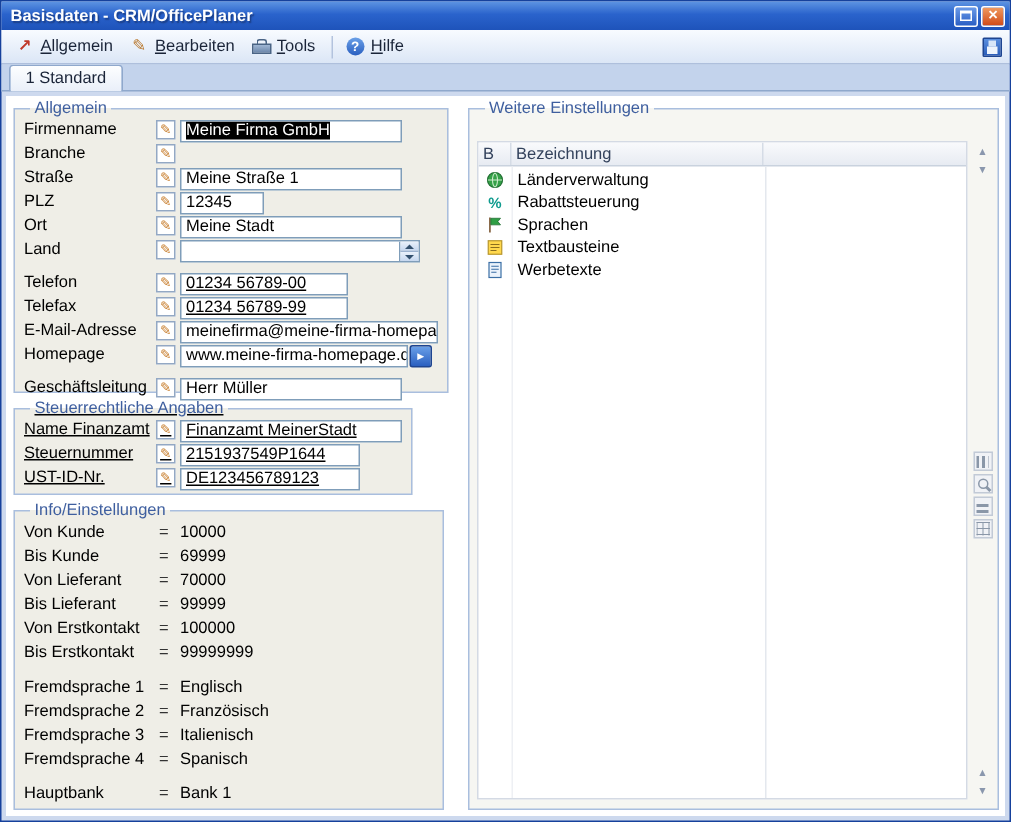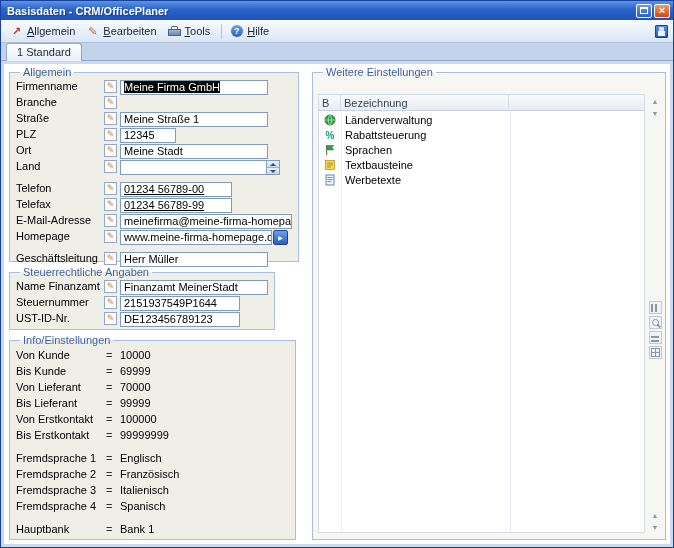--- a/index.html
+++ b/index.html
@@ -51,21 +51,21 @@
     border-bottom: 1px solid #8fa8cc; padding-left: 5px; display: flex; align-items: flex-end; }
   .tab { background: linear-gradient(#fdfeff, #e9eff9); border: 1px solid #8fa8cc; border-bottom: none;
     border-radius: 3px 3px 0 0; padding: 2px 10px 3px 10px; position: relative; top: 1px; color: #1a2438; }
 
   
   .content { position: absolute; top: 63px; left: 3px; right: 3px; bottom: 3px; background: #ffffff; }
 
   fieldset.group { position: absolute; border: 1px solid #a9bede; background: #efeee7; padding: 2px 6px 2px 6px; }
   fieldset.group legend { color: #3f5f9f; font-size: 11px; padding: 0 3px; margin-left: 4px; }
   #grp-allgemein  { left: 5px;  top: 2px;   width: 287px; height: 196px; }
-  #grp-steuer     { left: 5px;  top: 202px; width: 255px; height: 64px; }
+  #grp-steuer     { left: 5px;  top: 202px; width: 255px; height: 64px; text-decoration: underline; }
   #grp-info       { left: 5px;  top: 270px; width: 287px; height: 206px; }
   #grp-weitere    { left: 308px; top: 2px;  right: 4px;  height: 474px; background: #f6f6f2; }
 
   
   .frow { display: flex; align-items: flex-start; height: 15px; margin-bottom: 1px; }
   .frow.gap { margin-top: 7px; }
   .flabel { width: 88px; flex: none; color: #000; }
   .editbtn { flex: none; width: 13px; height: 13px; margin-right: 3px; background: #fff;
     border: 1px solid #93a8c4; display: flex; align-items: center; justify-content: center; }
   .pencil { color: #c77c2a; font-size: 9px; line-height: 1; }

